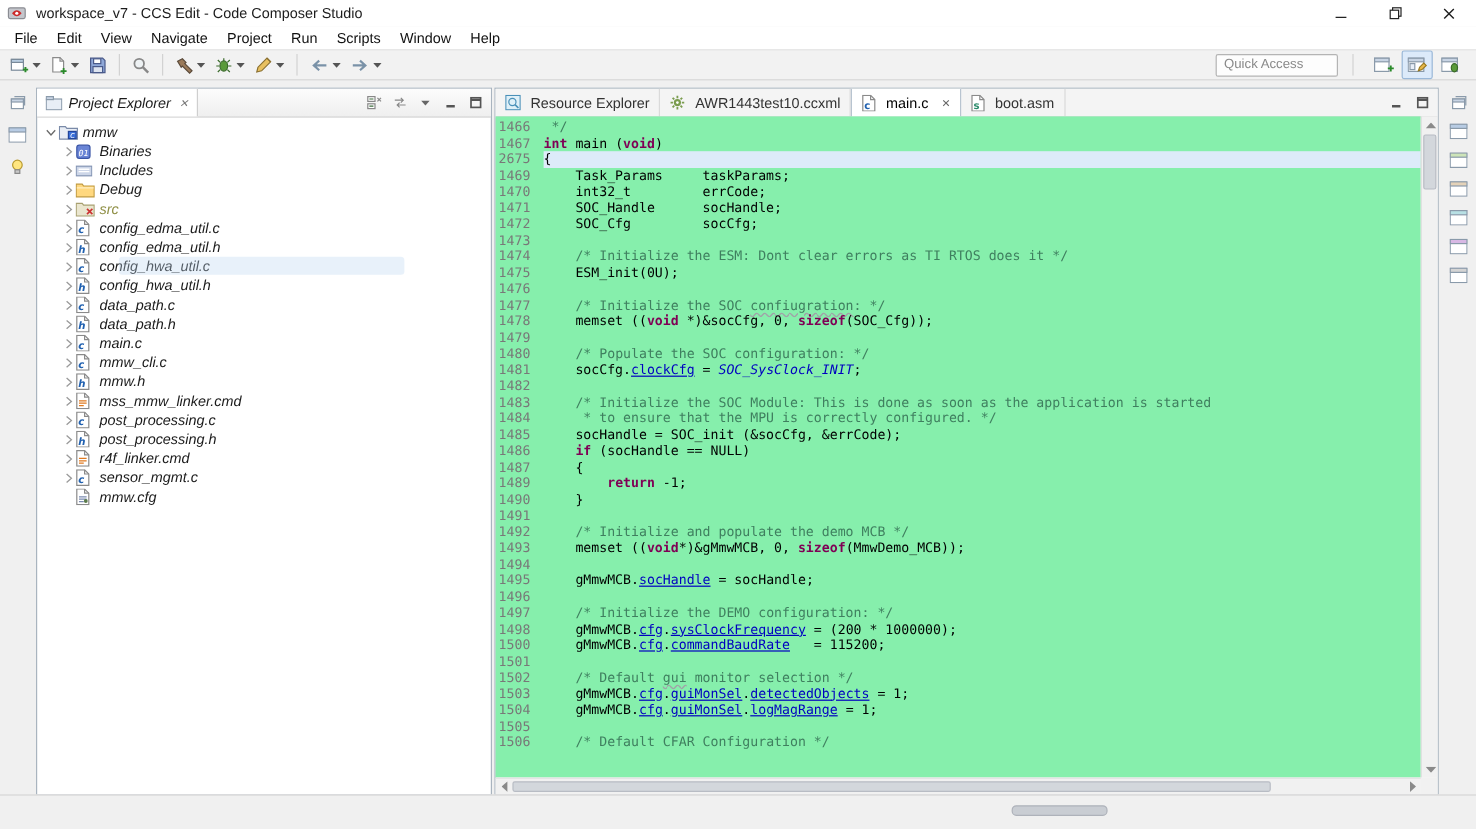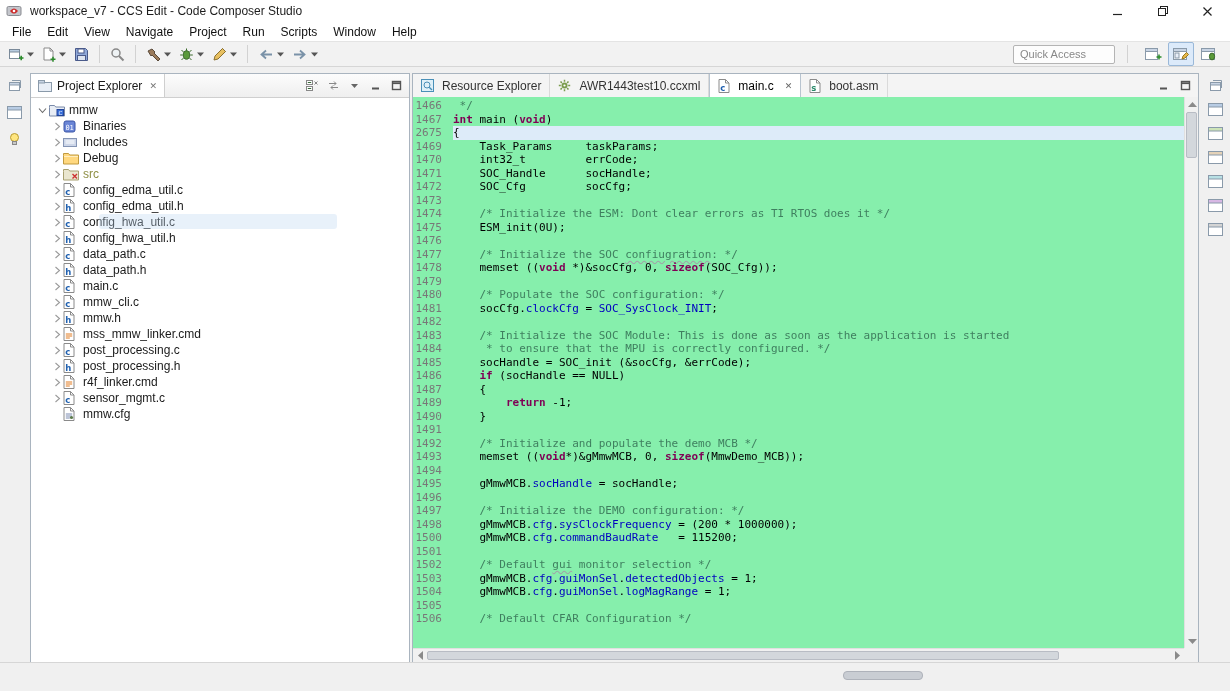--- a/index.html
+++ b/index.html
@@ -29,21 +29,21 @@
   .tb-icon-btn{width:24px;height:22px;display:flex;align-items:center;justify-content:center;border-radius:2px;border:1px solid transparent;}
   .tb-icon-btn.active{background:#dceafa;border:1px solid #9ab8d8;}
 
   
   .left-strip{position:absolute;top:68px;left:0;width:29px;bottom:28px;display:flex;flex-direction:column;align-items:center;gap:9px;padding-top:8px;box-sizing:border-box;}
   .right-strip{position:absolute;top:68px;right:0;width:30px;bottom:28px;display:flex;flex-direction:column;align-items:center;gap:6px;padding-top:8px;box-sizing:border-box;}
   .strip-btn{width:22px;height:18px;display:flex;align-items:center;justify-content:center;}
 
   
   .panel{position:absolute;background:#ffffff;border:1px solid #a9b4bf;box-sizing:border-box;}
-  .explorer{top:73px;left:30px;width:380px;bottom:28px;}
+  .explorer{top:73px;left:30px;width:380px;bottom:28px;font-style:italic;}
   .editorp{top:73px;left:412px;right:31px;bottom:28px;}
 
   .view-header{height:23px;border-bottom:1px solid #cfcfcf;background:linear-gradient(#fcfcfc,#efefef);display:flex;align-items:stretch;position:relative;}
   .view-tab{display:flex;align-items:center;gap:5px;padding:0 7px;background:#ffffff;border-right:1px solid #cfcfcf;font-size:12px;color:#1a1a1a;}
   .vclose{font-size:9px;color:#777;margin-left:2px;}
   .view-actions{margin-left:auto;display:flex;align-items:center;gap:5px;padding-right:5px;}
   .hact{width:16px;height:16px;display:flex;align-items:center;justify-content:center;}
   .view-body{height:calc(100% - 24px);overflow:hidden;padding-top:4px;}
 
   
@@ -66,22 +66,22 @@
   .code{position:absolute;top:0;left:0;right:14px;bottom:0;overflow:hidden;padding-top:2px;background:#86efac;}
   .code-line{display:flex;height:13.5px;line-height:13.5px;font-family:"DejaVu Sans Mono",monospace;font-size:11px;white-space:pre;}
   .lnum{width:40px;flex:none;text-align:right;padding-right:11px;color:#787878;box-sizing:border-box;}
   .ltext{flex:1;}
   .code-line.current .ltext{background:#ddebf9;}
   .tk-p{color:#000;}
   .tk-k{color:#7f0055;font-weight:bold;}
   .tk-c{color:#3f7f5f;}
   .tk-w{color:#3f7f5f;text-decoration:underline wavy #a0a4a8;text-underline-offset:2px;}
   .tk-s{color:#2a00ff;}
-  .tk-f{color:#0000c0;}
-  .tk-m{color:#0000c0;}
+  .tk-f{color:#0000c0;text-decoration:underline;}
+  .tk-m{color:#0000c0;font-style:italic;}
 
   
   .vscroll{position:absolute;top:0;right:0;width:14px;bottom:0;background:#f1f1f1;border-left:1px solid #e0e0e0;box-sizing:border-box;}
   .sarrow{position:absolute;left:0;width:14px;height:12px;display:flex;align-items:center;justify-content:center;}
   .sarrow.up{top:1px;}
   .sarrow.down{bottom:1px;}
   .vthumb{position:absolute;top:15px;left:1px;width:11px;height:46px;background:#d3d7dc;border:1px solid #b8bcc4;border-radius:2px;box-sizing:border-box;}
   .hscroll{position:absolute;bottom:0;left:0;right:14px;height:14px;background:#f1f1f1;border-top:1px solid #e0e0e0;box-sizing:border-box;}
   .harrow{position:absolute;top:0;width:12px;height:13px;display:flex;align-items:center;justify-content:center;}
   .harrow.left{left:1px;}

